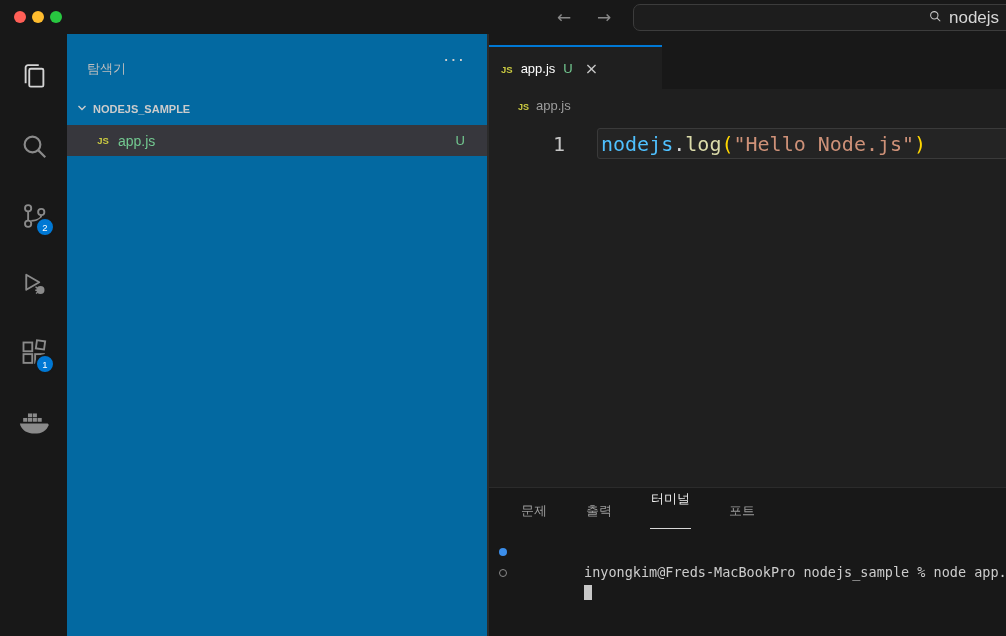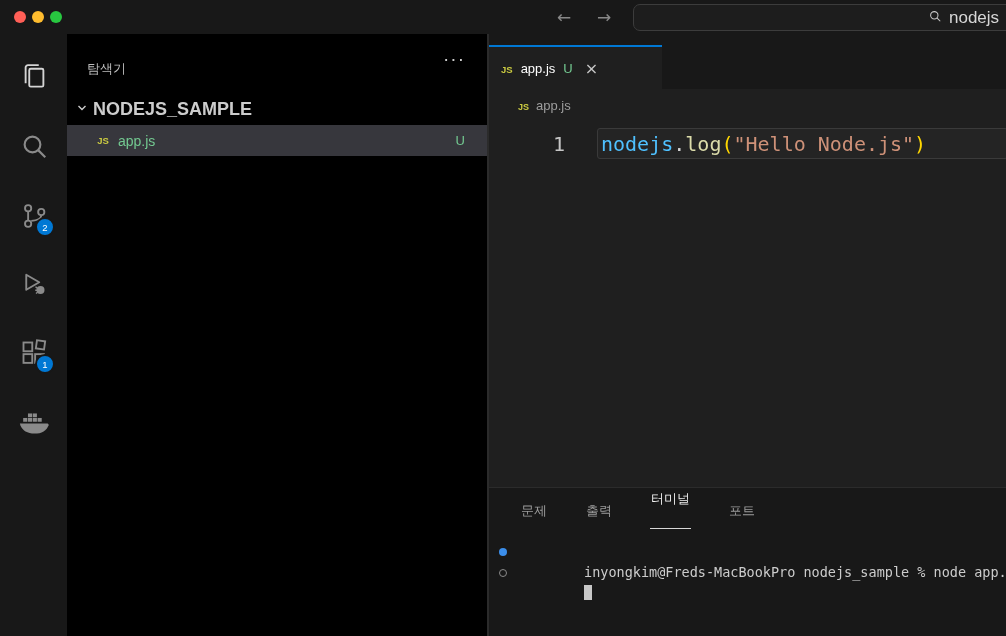--- a/index.html
+++ b/index.html
@@ -20,25 +20,25 @@
   .cmd-inner{position:absolute;left:294px;top:0;bottom:0;display:flex;align-items:center;gap:7px;
              color:#d6d6d6;font-size:17px;white-space:nowrap;}
 
   
   .activitybar{position:absolute;left:0;top:34px;width:67px;bottom:0;background:#181818;}
   .ab-item{position:absolute;left:17px;width:34px;height:34px;display:flex;align-items:center;justify-content:center;}
   .ab-badge{position:absolute;right:-4px;bottom:-4px;width:16px;height:16px;border-radius:50%;background:#0078d4;
             color:#fff;font-size:9.5px;display:flex;align-items:center;justify-content:center;border:2px solid #181818;}
 
   
-  .sidebar{position:absolute;left:67px;top:34px;width:421px;bottom:0;background:#000000;border-right:1px solid #2b2b2b;box-sizing:border-box;text-align:right;}
+  .sidebar{position:absolute;left:67px;top:34px;width:421px;bottom:0;background:#0369a1;border-right:1px solid #2b2b2b;box-sizing:border-box;text-align:right;}
   .sb-title{position:absolute;left:20px;top:26px;font-size:13px;color:#bdbdbd;}
   .sb-more{position:absolute;right:22px;top:14px;font-size:19px;color:#cfcfcf;letter-spacing:1px;cursor:default;}
   .sb-section{position:absolute;left:0;right:0;top:60px;height:30px;display:flex;align-items:center;padding-left:8px;
-              color:#cccccc;font-size:18px;font-weight:bold;box-sizing:border-box;}
+              color:#cccccc;font-size:11px;font-weight:bold;box-sizing:border-box;}
   .sb-section .lbl{margin-left:4px;}
   .sb-tree{position:absolute;left:0;right:0;top:91px;}
   .row{display:flex;align-items:center;height:31px;padding-left:28px;font-size:14px;color:#cccccc;box-sizing:border-box;}
   .row.selected{background:#37373d;}
   .row .ic{margin-right:7px;display:flex;align-items:center;justify-content:center;width:16px;}
   .row.selected .name{color:#73c991;}
   .row .gitbadge{margin-left:auto;margin-right:22px;color:#73c991;font-size:13px;}
   .js-glyph{color:#cbcb41;font-weight:bold;font-size:9.5px;letter-spacing:0;}
 
   

